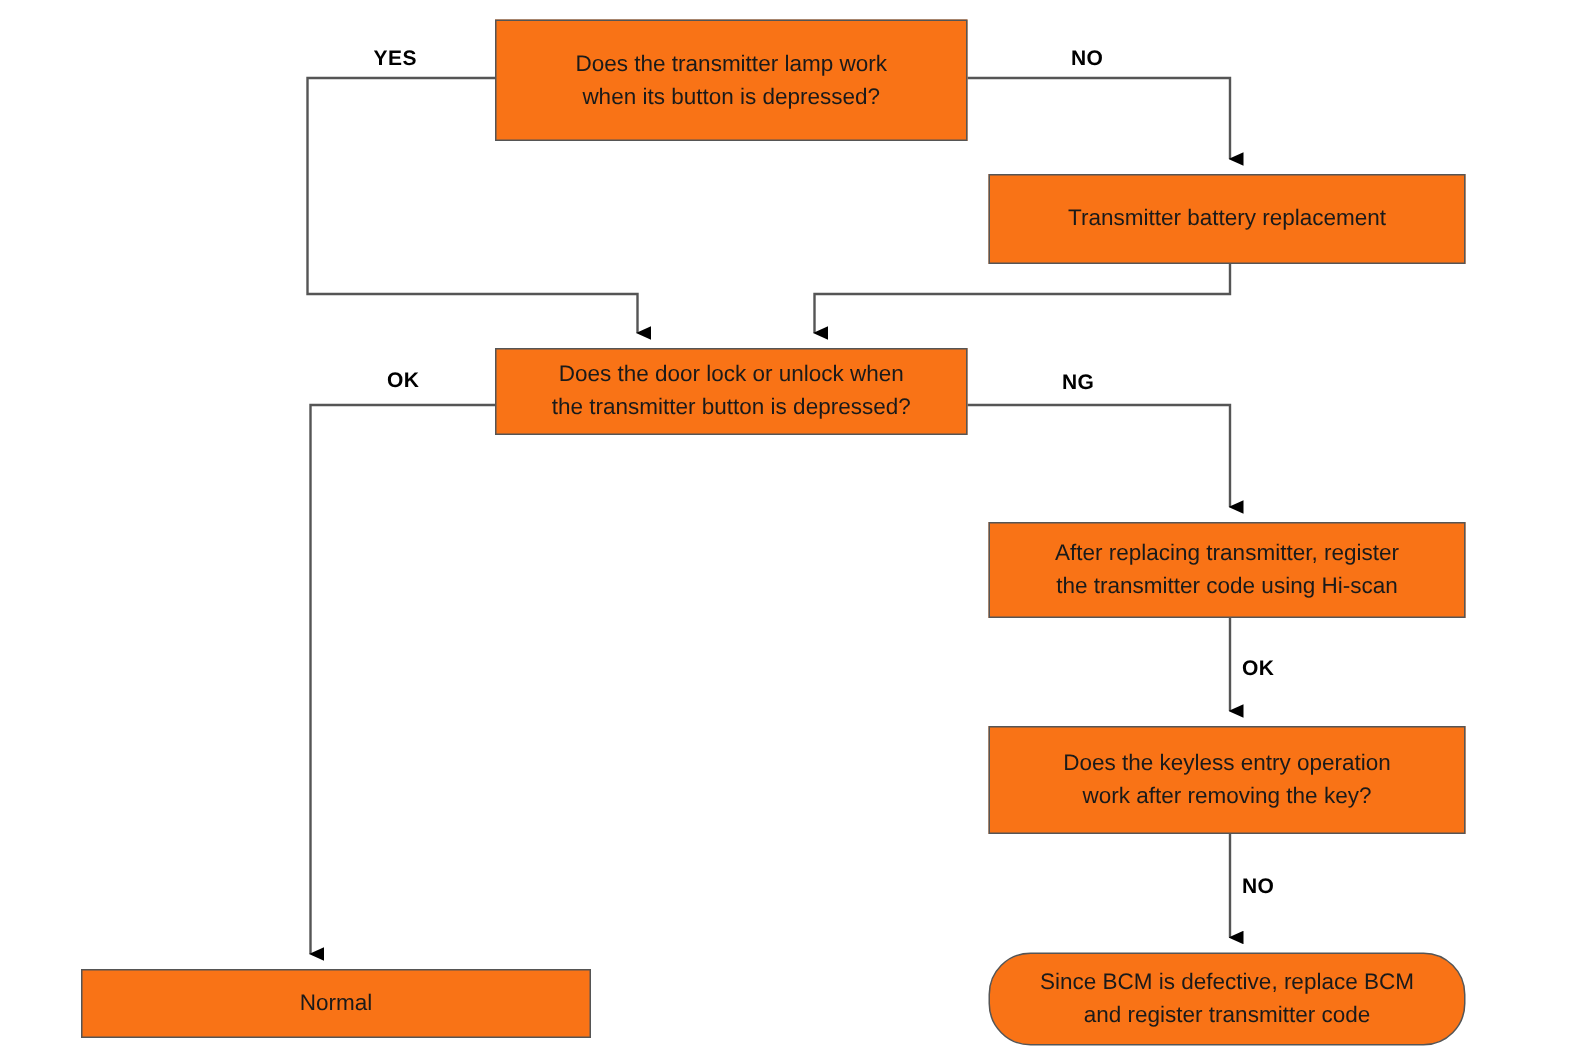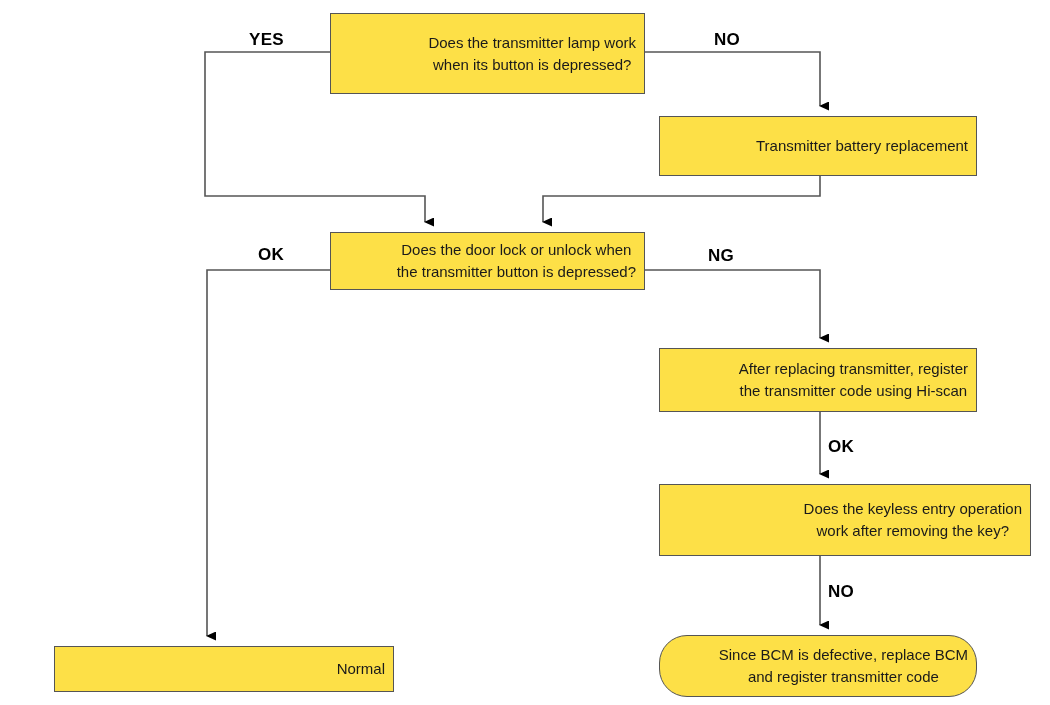--- a/index.html
+++ b/index.html
@@ -22,38 +22,38 @@
     position: absolute;
     left: 0;
     top: 0;
     width: 1050px;
     height: 705px;
   }
   .node-box {
     position: absolute;
     box-sizing: border-box;
     border: 1px solid #555555;
-    background: #fde047;
+    background: #f97316;
     display: flex;
     align-items: center;
-    justify-content: flex-end;
+    justify-content: center;
     text-align: center;
     color: #1a1a1a;
     font-size: 15px;
     line-height: 1.45;
     padding: 2px 8px;
     z-index: 2;
   }
   .node-text {
     display: block;
     white-space: pre-line;
   }
   .edge-label {
     position: absolute;
-    font-size: 17px;
+    font-size: 14px;
     font-weight: bold;
     color: #000000;
     letter-spacing: 0.3px;
     z-index: 3;
     white-space: nowrap;
   }
 </style>
 </head>
 <body>
 
@@ -107,21 +107,21 @@
   <div class="node-box" style="left:330px; top:232px; width:315px; height:58px;">
     <span class="node-text">Does the door lock or unlock when
 the transmitter button is depressed?</span>
   </div>
 
   <div class="node-box" style="left:659px; top:348px; width:318px; height:64px;">
     <span class="node-text">After replacing transmitter, register
 the transmitter code using Hi-scan</span>
   </div>
 
-  <div class="node-box" style="left:659px; top:484px; width:372px; height:72px;">
+  <div class="node-box" style="left:659px; top:484px; width:318px; height:72px;">
     <span class="node-text">Does the keyless entry operation
 work after removing the key?</span>
   </div>
 
   <div class="node-box" style="left:659px; top:635px; width:318px; height:62px;border-radius:28px;">
     <span class="node-text">Since BCM is defective, replace BCM
 and register transmitter code</span>
   </div>
 
   <div class="node-box" style="left:54px; top:646px; width:340px; height:46px;">

